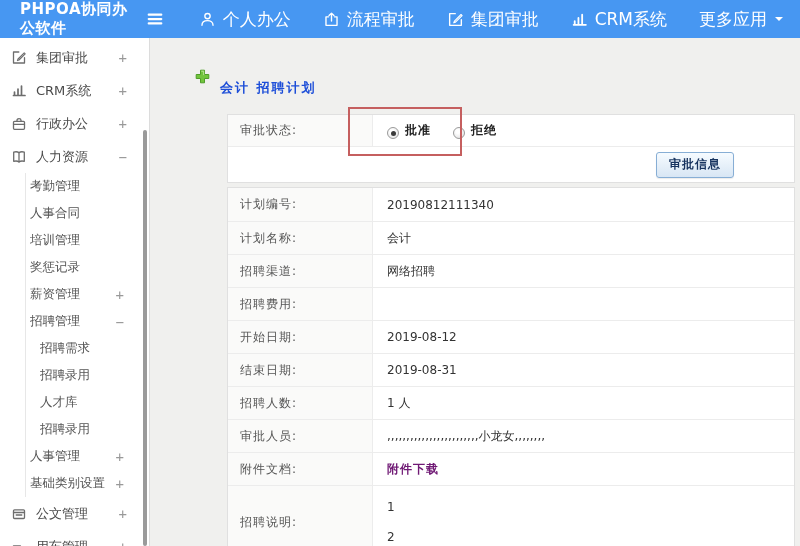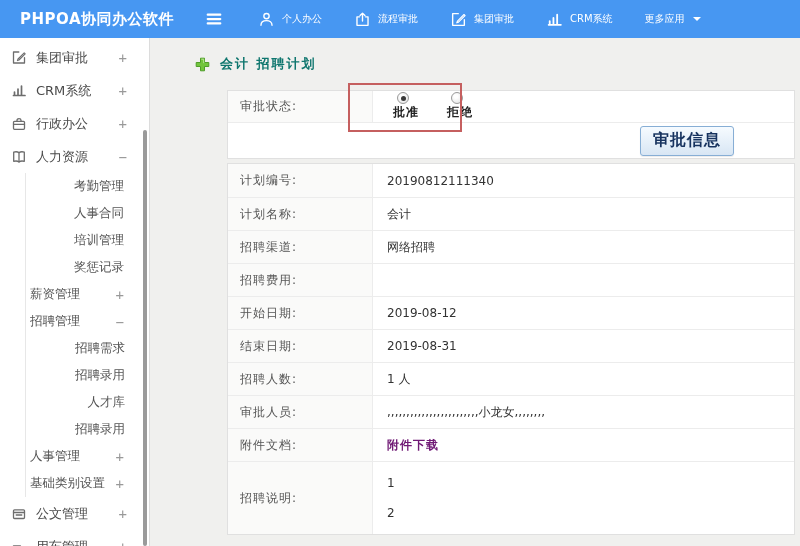--- a/index.html
+++ b/index.html
@@ -5,64 +5,64 @@
   * { margin:0; padding:0; box-sizing:border-box; }
   html,body { width:800px; height:546px; overflow:hidden;
     font-family:"DejaVu Sans","Liberation Sans",sans-serif; font-size:12px; background:#f0f0ee; }
 
   
   .topbar { height:38px; background:#4797f2; display:flex; align-items:center; color:#fff; }
   .logo { padding-left:20px; width:190px; font-size:15px; font-weight:bold; letter-spacing:.5px; }
   .hamburger { margin-left:14px; cursor:pointer; display:flex; align-items:center; }
   .hamburger svg { display:block; }
   .topnav { display:flex; align-items:center; margin-left:18px; }
-  .nav-item { display:flex; align-items:center; padding:0 16px; font-size:10px; cursor:pointer; white-space:nowrap; }
+  .nav-item { display:flex; align-items:center; padding:0 16px; font-size:17px; cursor:pointer; white-space:nowrap; }
   .nav-item .nicon { display:flex; align-items:center; margin-right:7px; }
   .nav-item .caret { margin-left:7px; display:flex; align-items:center; }
 
   
   .sidebar { position:absolute; left:0; top:38px; bottom:0; width:150px; background:#fff;
     border-right:1px solid #dcdcdc; padding-top:3px; overflow:hidden; }
   .side-item { display:flex; align-items:center; cursor:pointer; color:#4a4a4a; }
   .side-item .sicon { width:16px; display:flex; align-items:center; margin-right:9px; color:#6d6d6d; }
   .side-item .expand { margin-left:auto; color:#999; font-size:14px; font-family:"DejaVu Sans Mono",monospace; }
   .lvl1 { height:33px; padding:0 22px 0 11px; font-size:13px; }
   .subgroup { margin-left:25px; border-left:1px solid #e7e7e7; }
-  .subgroup .side-item { height:27px; font-size:12.5px; color:#555;justify-content:flex-end; }
+  .subgroup .side-item { height:27px; font-size:12.5px; color:#555; }
   .subgroup .lvl2 { padding:0 25px 0 4px; }
   .subgroup .lvl3 { padding:0 24px 0 14px; }
   .side-scroll { position:absolute; right:2px; top:92px; bottom:0; width:4px;
     background:#9a9a9a; border-radius:2px; }
 
   
   .content { position:absolute; left:151px; right:0; top:38px; bottom:0; background:#f0f0ee; overflow:hidden; }
   .title-row { display:flex; align-items:center; padding:17px 0 0 44px; }
   .title-row .plus { display:flex; align-items:center; margin-right:10px; }
-  .page-title { font-size:13px; font-weight:bold; color:#0f766e; letter-spacing:2px; }
+  .page-title { font-size:13px; font-weight:bold; color:#1d4ed8; letter-spacing:2px;margin-top:24px; }
 
   .form-wrap { position:relative; margin:17px 5px 0 56px; }
   .tbl { background:#fff; border:1px solid #e0e0e0;margin-left:20px; }
   .row { display:flex; align-items:stretch; min-height:33px; }
   .row + .row { border-top:1px solid #ececec; }
   .cell { display:flex; align-items:center; }
   .cell.label { width:145px; flex:0 0 145px; background:#fafaf9; border-right:1px solid #ececec;
     padding-left:12px; color:#555; letter-spacing:1px; }
   .cell.value { flex:1; padding-left:14px; color:#333; }
   .status-tbl .row.first { min-height:31px; }
   .button-row { min-height:36px; justify-content:flex-end; align-items:center; display:flex; padding-right:60px; }
   .gap { height:4px; }
 
-  .radio-wrap { display:flex; align-items:center; margin-right:22px; cursor:pointer;flex-direction:column; }
+  .radio-wrap { display:flex; align-items:flex-end; margin-right:22px; cursor:pointer; }
   .radio { width:12px; height:12px; border:1px solid #9a9a9a; border-radius:50%;
     background:radial-gradient(circle at 40% 35%, #ffffff 20%, #e0e0e0 95%);
     display:inline-flex; align-items:center; justify-content:center; }
   .radio.checked::after { content:""; width:5px; height:5px; border-radius:50%; background:#3a3a3a; }
   .radio-label { margin-left:6px; color:#222; font-weight:600; letter-spacing:1px; }
 
-  .btn-approve { font-size:16px; font-weight:bold; color:#17335f; letter-spacing:1px;
+  .btn-approve { font-size:12px; font-weight:bold; color:#17335f; letter-spacing:1px;
     padding:3px 12px 4px; background:linear-gradient(#f6fbff, #d8e6f4);
     border:1px solid #87aed5; border-radius:3px; box-shadow:0 1px 1px rgba(0,0,0,.08); cursor:pointer; }
 
   .info-tbl .row.desc { min-height:73px; }
   .info-tbl .row.desc .cell.value { flex-direction:column; align-items:flex-start; justify-content:center; }
   .info-tbl .desc-line { line-height:1; margin:9px 0; }
   a.attach-link { color:#701a75; font-weight:bold; text-decoration:none; letter-spacing:1px; cursor:pointer; }
 
   .red-box { position:absolute; left:141px; top:-7px; width:114px; height:49px;
     border:2px solid #c55f5f; pointer-events:none; z-index:5; }

